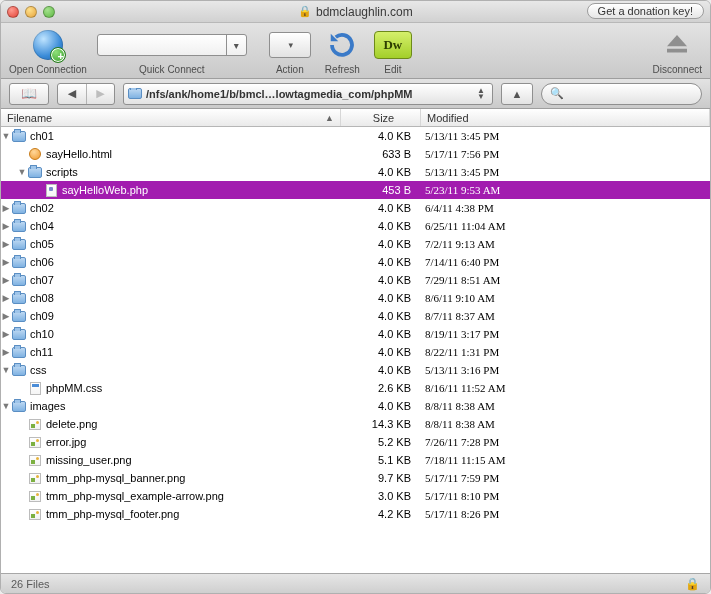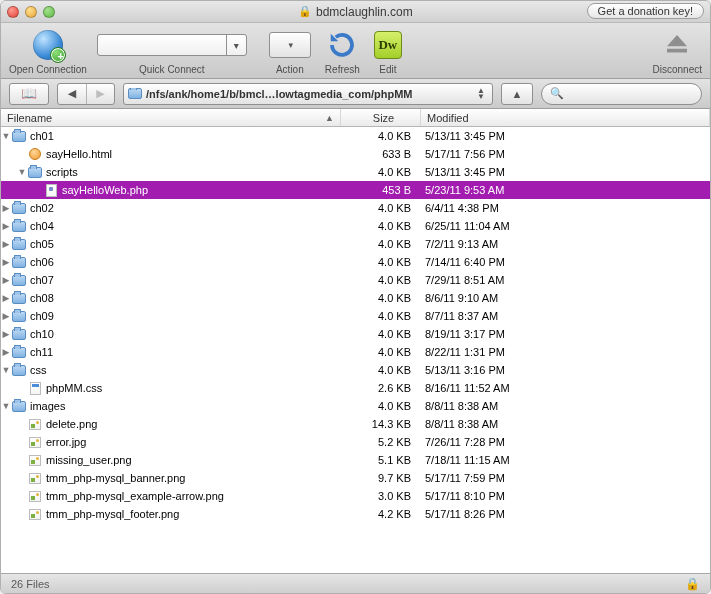--- a/index.html
+++ b/index.html
@@ -59,21 +59,21 @@
   .globe::after { content:""; position:absolute; right:-3px; bottom:-3px; width:14px; height:14px;
     border-radius:50%; background:radial-gradient(circle at 35% 30%, #8fe07a, #2f9a23);
     border:1px solid #267a1c; box-shadow:0 0 0 1px #fff inset;}
   .globe::before { content:"+"; position:absolute; right:-1px; bottom:-2px; color:#fff; font-size:11px; font-weight:bold; z-index:2;}
   .quick-field {
     width:150px; height:22px; background: linear-gradient(#ffffff,#f0f0f0);
     border:1px solid #8f8f8f; border-radius:3px; display:flex;
   }
   .quick-arrow { width:20px; border-left:1px solid #8f8f8f; display:flex; align-items:center; justify-content:center; color:#555;}
   .refresh svg { width:30px; height:30px; }
-  .dw { width:28px; height:28px; background:linear-gradient(#d5f06b,#a3cf2a);
+  .dw { width:38px; height:28px; background:linear-gradient(#d5f06b,#a3cf2a);
     border:1px solid #6d8a1a; border-radius:4px; display:flex; align-items:center; justify-content:center;
     color:#2d3e00; font-weight:bold; font-size:13px; font-family: Georgia, serif;}
   .tool-sep { flex:1; }
   .eject svg { width:30px; height:30px; }
   
   .pathbar {
     height: 30px; background: linear-gradient(#e3e3e3,#cacaca);
     border-bottom:1px solid #9e9e9e;
     display:flex; align-items:center; padding:0 8px; gap:8px;
   }
@@ -99,21 +99,21 @@
   .c-name { width:340px; justify-content:space-between; padding-right:6px;}
   .c-size { width:80px; justify-content:center; padding-right:0;}
   .c-mod  { flex:1; }
   .sort-ind { font-size:9px; color:#666; }
   
   .filelist { flex:1; overflow:auto; background:#fff;}
   .row { height:18px; display:flex; align-items:center; font-size:11px; color:#000;}
   .row.selected { background:#a21caf; color:#fff;}
   .cell-name { width:340px; display:flex; align-items:center; overflow:hidden; white-space:nowrap;}
   .cell-size { width:80px; text-align:right; padding-right:10px;}
-  .cell-mod  { flex:1; padding-left:4px;}
+  .cell-mod  { flex:1; padding-left:4px;font-family:Liberation Serif, serif;}
   .disclose { width:10px; text-align:center; color:#7a7a7a; font-size:9px; cursor:default;}
   .row.selected .disclose{color:#fff;}
   .ic { width:16px; height:14px; display:flex; align-items:center; justify-content:center; margin-right:3px;}
   .ic-html { width:12px; height:12px; background:radial-gradient(circle at 40% 30%,#ffd79a,#ef9a2f); border-radius:50%; border:1px solid #c77a17;}
   .ic-php { width:11px; height:13px; background:linear-gradient(#fff,#f5f5f5); border:1px solid #bcbcbc; position:relative;}
   .ic-php::after{content:"";position:absolute;top:2px;left:2px;width:4px;height:4px;background:#7a8acc;border-radius:1px;}
   .ic-css { width:11px; height:13px; background:linear-gradient(#fff,#f5f5f5); border:1px solid #bcbcbc; position:relative;}
   .ic-css::before{content:"";position:absolute;top:1px;left:1px;right:1px;height:3px;background:#4b8dd8;}
   .ic-img { width:12px; height:11px; background:linear-gradient(#fff,#f3f3f3); border:1px solid #bcbcbc; position:relative;}
   .ic-img::after{content:"";position:absolute;bottom:1px;left:1px;width:4px;height:4px;background:#7cb041;}

